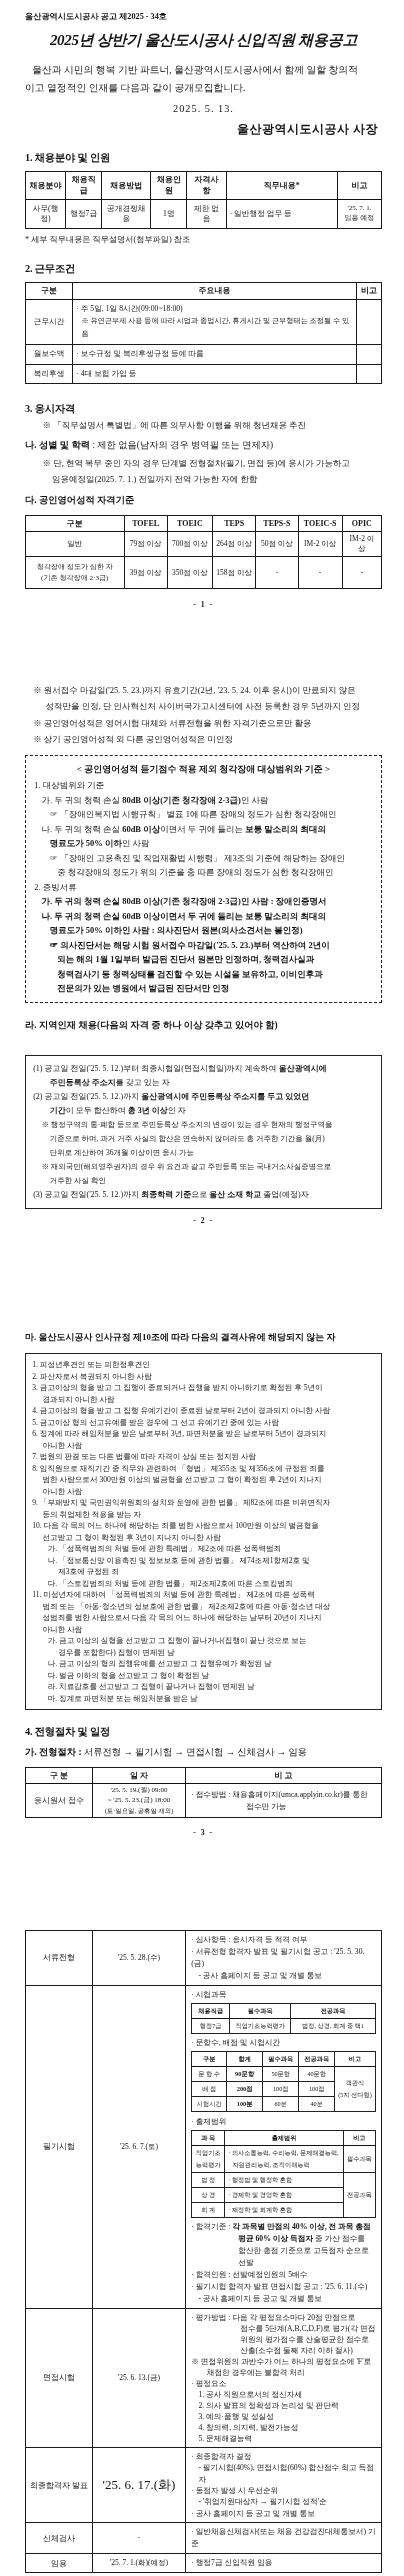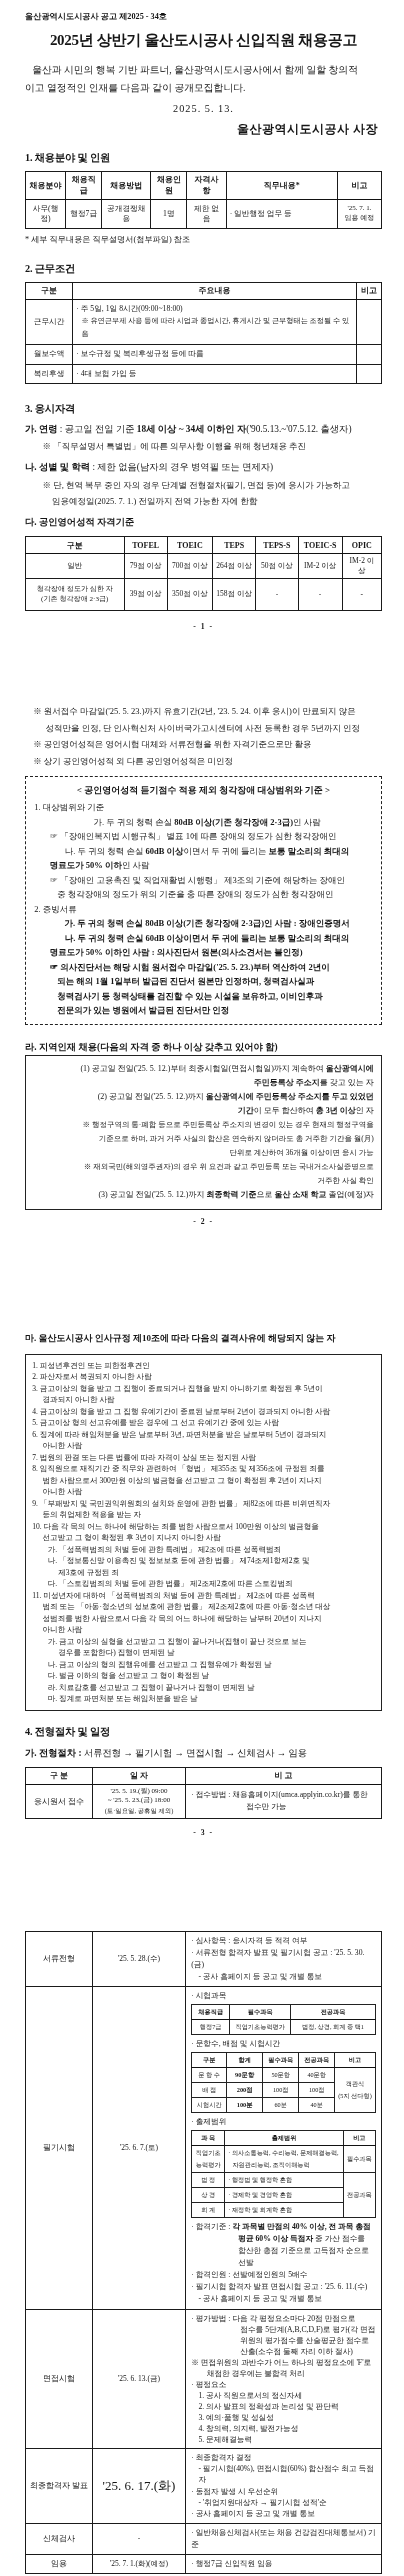--- a/index.html
+++ b/index.html
@@ -5,45 +5,45 @@
   * { box-sizing: border-box; }
   html,body { margin:0; padding:0; }
   body {
     width:405px; background:#ffffff; color:#161616;
     font-family:"Liberation Serif","DejaVu Serif",serif;
     -webkit-font-smoothing:antialiased;
   }
   .doc { padding:11.3px 23px 15.5px 25px; }
   .b { font-weight:bold; }
   .notice-no { font-size:8.2px; font-weight:bold; }
-  .title { font-size:15px; font-weight:bold; text-align:center; margin:8.2px 0 0 0; line-height:20.6px; letter-spacing:-0.3px; }
+  .title { font-size:15px; font-weight:bold; text-align:center; margin:8.2px 0 0 0; line-height:20.6px; letter-spacing:-0.3px;font-style:italic; }
   .intro { margin-top:10.3px; font-size:9.8px; line-height:17.5px; }
   .intro .ind { text-indent:7.2px; }
   .date-line { margin-top:6.2px; font-size:10.3px; text-align:center; letter-spacing:1px; }
   .signer { margin-top:7.2px; font-size:12px; font-weight:bold; text-align:right; padding-right:4.1px; letter-spacing:0.5px; }
   .sec-h { font-size:10.3px; font-weight:bold; margin-top:17.5px; letter-spacing:-0.2px; }
   .sec-h.first { margin-top:13.4px; }
   .sub-line { font-size:9.3px; margin-top:6.2px; line-height:15.5px; }
   .sub-note { font-size:8.5px; margin-top:2.1px; line-height:14.4px; padding-left:17.5px; }
   .pagenum { text-align:center; font-size:7.7px; font-weight:bold; letter-spacing:1.5px; margin-top:11.3px; }
   .gap { width:100%; }
   table { border-collapse:collapse; width:100%; table-layout:fixed; }
   .t { border:1px solid #111; margin-top:6.2px; }
   .t th, .t td { border:0.8px solid #1a1a1a; padding:2.1px 3.1px; }
   .t th { font-weight:bold; border-bottom:1.2px solid #111; font-size:8px; }
   .t td { font-size:7.7px; }
   .t td.c { text-align:center; }
   .small-note { font-size:8.2px; margin-top:5.2px; }
   .eng td { font-size:7.5px; text-align:center; }
   .hbox { margin-top:8.2px; border:0.8px dashed #222; padding:6.2px 8.2px; font-size:8.5px; line-height:14.5px; }
   .hbox .bt { text-align:center; font-weight:bold; font-size:9px; margin-bottom:2.1px; }
-  .hbox .i1 { padding-left:7.2px;text-align:center; }
+  .hbox .i1 { padding-left:7.2px; }
   .hbox .i2 { padding-left:15.5px; }
   .hbox .i3 { padding-left:23px; }
-  .lbox { margin-top:0; border:0.9px solid #222; padding:6.2px 7.2px; font-size:8px; line-height:14px;text-align:right; }
+  .lbox { margin-top:21px; border:0.9px solid #222; padding:6.2px 7.2px; font-size:8px; line-height:14px; }
   .lbox .i1 { padding-left:8.2px; }
   .lbox .i2 { padding-left:16.5px; }
   .dqbox { margin-top:7.2px; border:0.9px solid #222; padding:5.2px 6.2px; font-size:7.6px; line-height:11.5px; }
   .dqbox .c1 { padding-left:10.3px; }
   .dqbox .c2 { padding-left:15.5px; }
   .dqbox .c3 { padding-left:26px; }
   .sched col.c1 { width:67px; } .sched col.c2 { width:93px; } .sched col.c3 { width:196px; }
   .sched td.lbl { text-align:center; font-size:8px;margin-top:19px; }
   .sched td.dt { text-align:center; font-size:7px; line-height:9.8px; }
   .sched td.ct { font-size:7.7px; line-height:12px; padding:3.1px 5.2px; }
@@ -134,23 +134,20 @@
     </tr>
     <tr style="height:19.6px">
       <td class="c">복리후생</td>
       <td>· 4대 보험 가입 등</td>
       <td></td>
     </tr>
   </tbody>
     </table>
 
   <div class="sec-h">3. 응시자격</div>
-  <div class="sub-line">
-    <b>가. 연령</b><span> : 공고일 전일 기준 </span><b>18세 이상 ~ 34세 이하인 자</b><span>('90.5.13.~'07.5.12. 출생자)</span>
-  </div>
   <div class="sub-note">※ 「직무설명서 특별법」에 따른 의무사항 이행을 위해 청년채용 추진</div>
   <div class="sub-line">
     <b>나. 성별 및 학력</b><span> : 제한 없음(남자의 경우 병역필 또는 면제자)</span>
   </div>
   <div class="sub-note">※ 단, 현역 복무 중인 자의 경우 단계별 전형절차(필기, 면접 등)에 응시가 가능하고</div>
   <div class="sub-note" style="padding-left:27px">임용예정일(2025. 7. 1.) 전일까지 전역 가능한 자에 한함</div>
   <div class="sub-line"><b>다. 공인영어성적 자격기준</b></div>
   <table class="t eng">
     <colgroup>
         <col style="width:98px">

